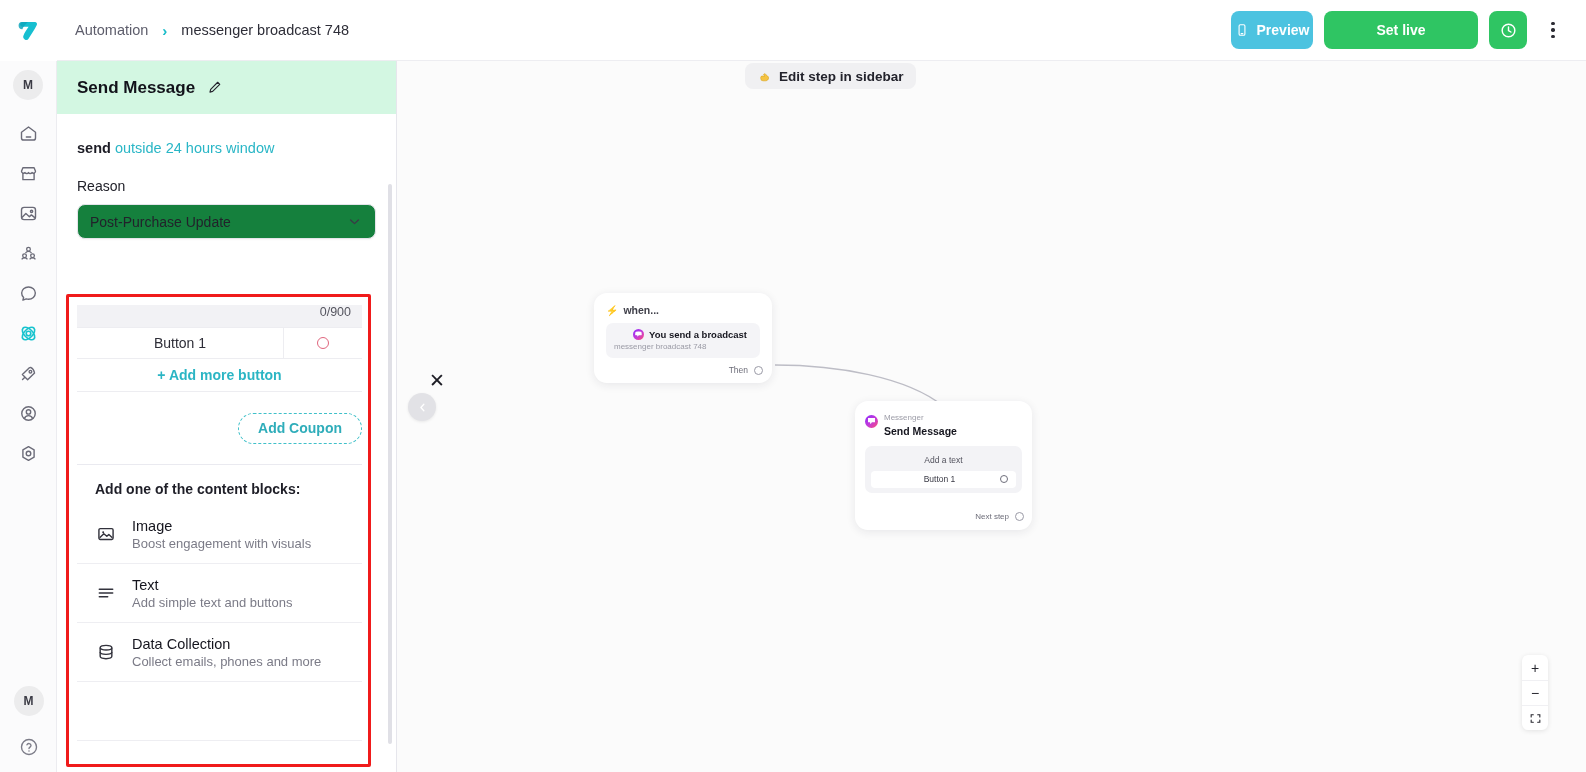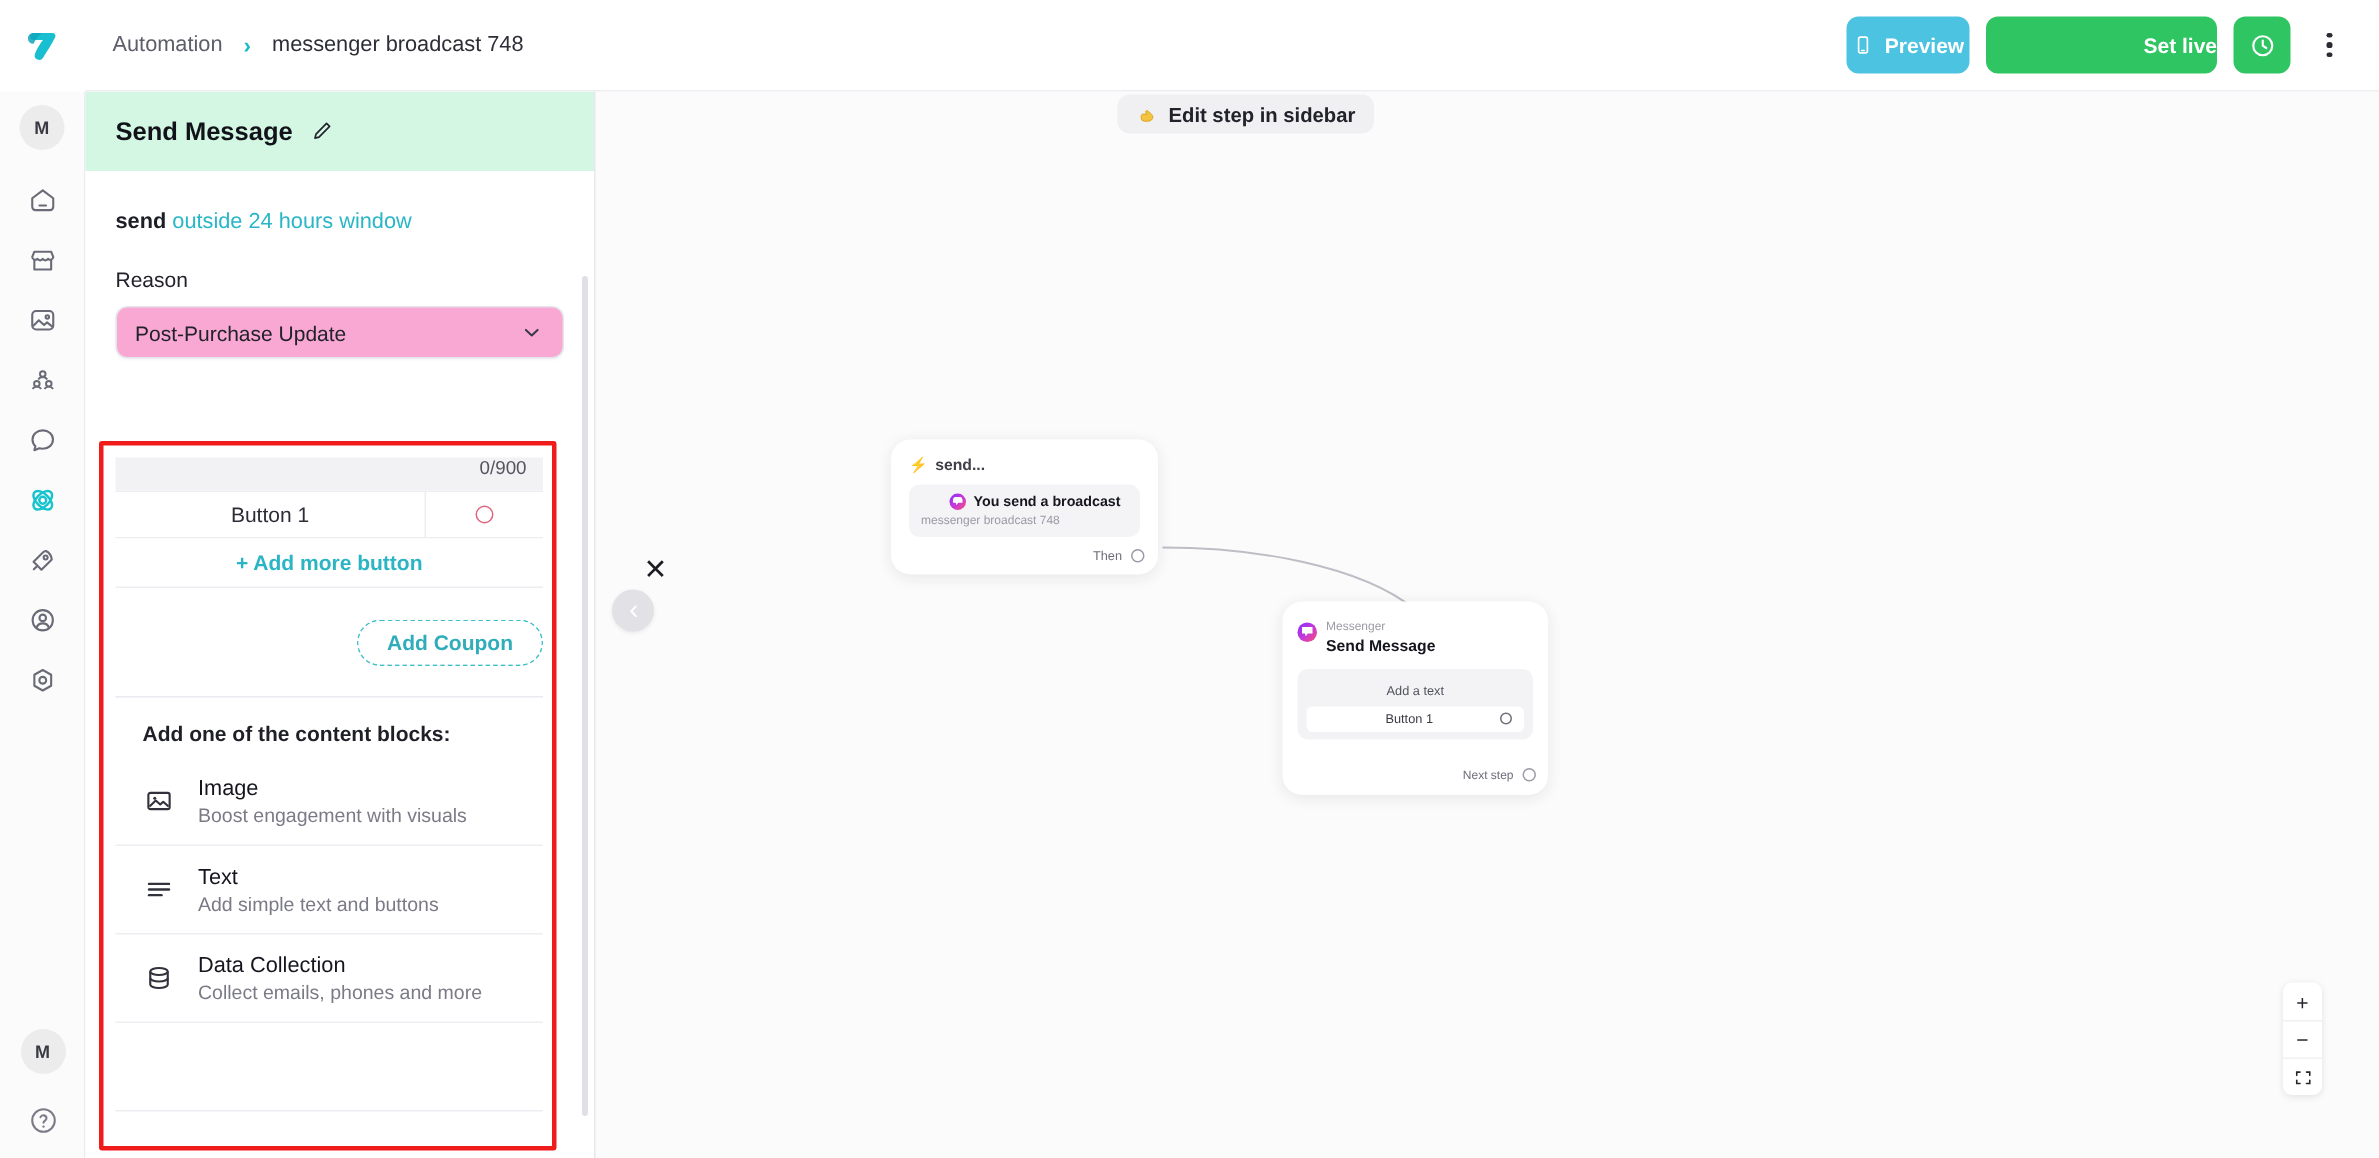--- a/index.html
+++ b/index.html
@@ -60,21 +60,21 @@
   .bc-root { color: #5d5d6b; }
   .bc-sep { color: #18bcc9; font-size: 15px; font-weight: 700; line-height: 1; }
   .bc-current { color: #2e2e38; }
   .top-actions { margin-left: auto; display: flex; align-items: center; gap: 11px; }
   .btn {
     border: none; border-radius: 8px; cursor: pointer;
     font-family: inherit; font-size: 14px; font-weight: 700;
     display: flex; align-items: center; justify-content: center; gap: 8px;
   }
   .btn-preview { background: #4cc3e0; color: #fff; height: 38px; width: 82px; }
-  .btn-setlive { background: #2fc563; color: #fff; height: 38px; width: 154px; justify-content: flex-end; }
+  .btn-setlive { background: #2fc563; color: #fff; height: 38px; width: 154px; }
   .btn-clock {
     background: #2fc563; color: #fff; height: 38px; width: 38px; border-radius: 8px;
   }
   .btn-kebab {
     background: #ffffff; color: #2b2b33; height: 38px; width: 30px;
     display:flex; align-items:center; justify-content:center; border-radius: 6px;
   }
   .kebab-dots { display: flex; flex-direction: column; gap: 3px; }
   .kebab-dots i { width: 3.5px; height: 3.5px; background: #2b2b33; border-radius: 50%; display: block; }
 
@@ -96,21 +96,21 @@
   .panel-body { position: relative; height: 658px; }
 
   .send-line { padding: 26px 20px 0 20px; font-size: 14.5px; }
   .send-line .lbl { font-weight: 700; color: #1d1d26; }
   .send-line .lnk { color: #29b6c6; font-weight: 400; }
 
   .field-label { padding: 22px 20px 0 20px; font-size: 14px; color: #22222b; }
   .select-wrap { padding: 10px 20px 0 20px; }
   .select-box {
     height: 35px; border: 1px solid #e4e4ea; border-radius: 8px;
-    background: #f9a8d4; display: flex; align-items: center;
+    background: #15803d; display: flex; align-items: center;
     padding: 0 12px; font-size: 14px; color: #22222b;
     box-shadow: 0 1px 2px rgba(20,20,40,.04);
   }
   .select-box .chev { margin-left: auto; color: #3a3a46; display:flex; }
 
   
   .hl-region {
     position: absolute; left: 9px; top: 180px; width: 305px; height: 473px;
     border: 3px solid #f01b1b; border-radius: 2px;
   }
@@ -508,21 +508,21 @@
     </div>
 
     <svg style="position:absolute;left:0;top:0;width:100%;height:100%;pointer-events:none">
       <path d="M378 304 C 440 304, 510 316, 546 345" fill="none" stroke="#bdbdc6" stroke-width="1.3"></path>
       <path d="M546 351 l-4.2 -7.4 l8.4 0 Z" fill="#9d9da8"></path>
     </svg>
 
     <div class="node node-trigger">
       <div class="when-row">
         <span class="bolt">⚡</span>
-        <span>send...</span>
+        <span>when...</span>
       </div>
       <div class="trig-card">
         <div class="trig-head">
           <span class="msgr-ico"></span>
           <span class="trig-title">You send a broadcast</span>
         </div>
         <div class="trig-sub">messenger broadcast 748</div>
       </div>
       <div class="then-row">
         <span>Then</span>

